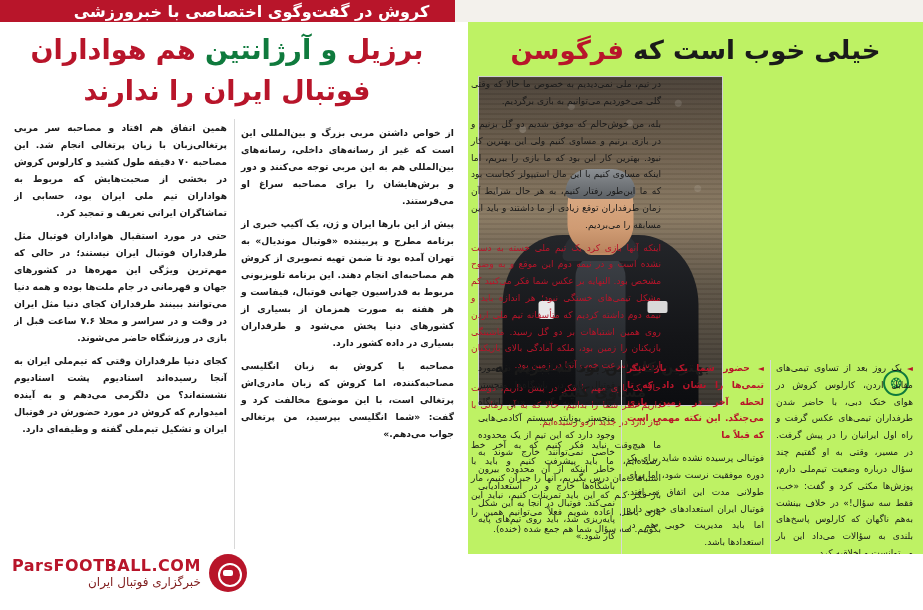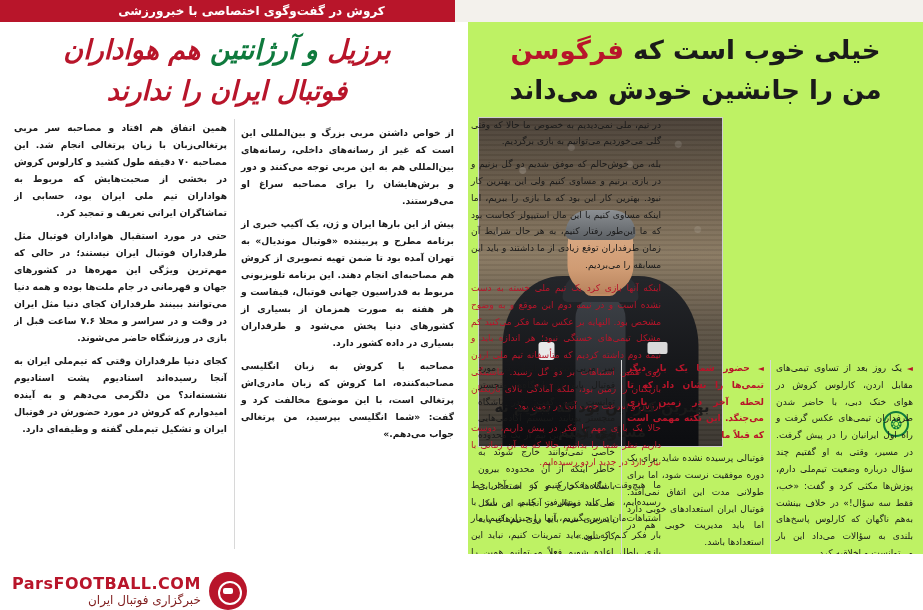--- a/index.html
+++ b/index.html
@@ -24,21 +24,21 @@
   .topbar {
     position: absolute; top: 0; left: 0;
     width: 923px; height: 22px;
     display: flex; flex-direction: row;
   }
   .topbar .seg-right {
     width: 455px; height: 22px;
     background: #b8152a;
     color: #ffffff;
     display: flex; align-items: center; justify-content: center;
-    font-size: 12px; font-weight: bold;
+    font-size: 16px; font-weight: bold;
     letter-spacing: 0px;
     padding-left: 48px;
   }
   .topbar .seg-left {
     width: 468px; height: 22px;
     background: #0f7a3d;
     color: #ffffff;
     display: flex; align-items: center; justify-content: center;
     font-size: 12.5px; font-weight: bold; margin-top: 22px;
   }
@@ -66,21 +66,20 @@
   .vdivider {
     position: absolute; top: 22px; left: 455px;
     width: 1px; height: 588px;
     background: #cfcfcf;
   }
 
   
   .g-head {
     padding: 8px 14px 2px 0;
     text-align: center;
-    font-style: italic;
   }
   .g-title {
     font-size: 27px;
     font-weight: bold;
     line-height: 1.5;
     color: #0f7a3d;
     direction: rtl;
   }
   .g-title .hl {
     color: #b8152a;
@@ -261,21 +260,21 @@
     font-size: 8px;
   }
 
   
   .footer {
     position: absolute;
     bottom: 0; left: 0;
     width: 923px; height: 56px;
     background: #ffffff;
     display: flex; flex-direction: row;
-    align-items: flex-end;
+    align-items: flex-start;
     justify-content: flex-start;
     padding: 0 10px;
   }
   .brand-block {
     display: flex; align-items: center; gap: 8px;
     direction: ltr;
     margin-left: 2px;
   }
   .brand-logo {
     width: 38px; height: 38px;
@@ -338,21 +337,20 @@
         <p>کجای دنیا طرفداران وقتی که تیم‌ملی ایران به آنجا رسیده‌اند استادیوم پشت استادیوم نشسته‌اند؟ من دلگرمی می‌دهم و به آینده امیدوارم که کروش در مورد حضورش در فوتبال ایران و تشکیل تیم‌ملی گفته و وظیفه‌ای دارد.</p>
       </div>
     </div>
 
     <div class="col-right">
       <div class="r-head">
         <div class="r-title">
           <span>خیلی خوب است که</span>
           <span class="hl">فرگوسن</span>
           <br>
-          <span>من را جانشین خودش می‌داند</span>
         </div>
       </div>
 
       <div class="r-main">
 
         <div class="photo">
           <div class="crowd"></div>
           <div class="coach">
             <div class="torso"></div>
             <div class="zip"></div>

